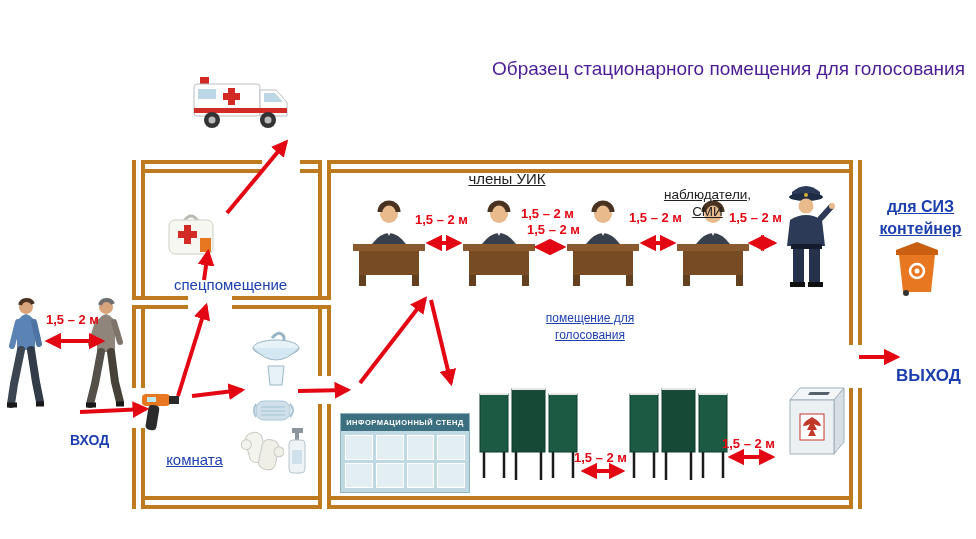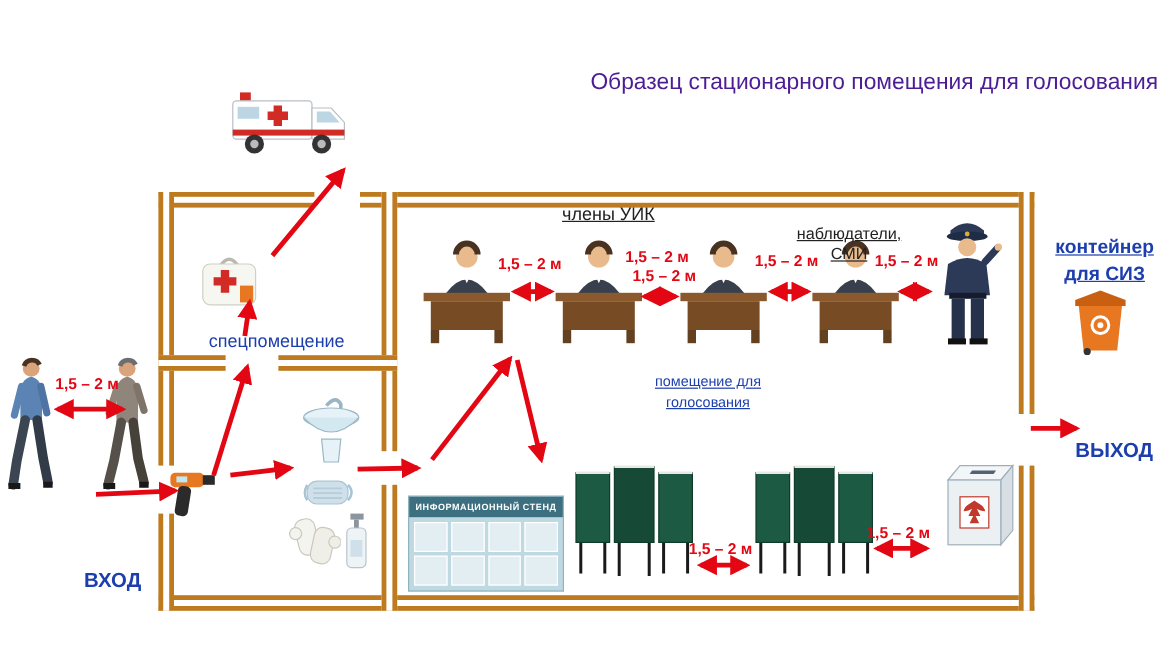--- a/index.html
+++ b/index.html
@@ -291,31 +291,32 @@
       <line x1="859" y1="357" x2="897" y2="357" marker-end="url(#arw)"></line>
     </g>
   </svg>
 
   <div class="dklbl ctr" style="left:452px;top:170px;width:110px;font-size:15px;">члены УИК</div>
   <div class="dklbl ctr" style="left:650px;top:166px;width:115px;font-size:13.5px;line-height:1.25;margin-top:21px;">
     <div>наблюдатели,</div>
     <div>СМИ</div>
   </div>
   <div class="blbl ctr" style="left:868px;top:196px;width:105px;font-size:16px;font-weight:bold;line-height:1.4;">
+    <div>для СИЗ</div>
     <div>контейнер</div>
-    <div>для СИЗ</div>
   </div>
   <div class="blbl" style="left:174px;top:276px;font-size:15px;">спецпомещение</div>
   <div class="blbl ctr" style="left:515px;top:310px;width:150px;font-size:12px;line-height:1.4;">
     <div>помещение для</div>
     <div>голосования</div>
   </div>
   <div class="blbl" style="left:896px;top:366px;font-size:17px;font-weight:bold;">ВЫХОД</div>
-  <div class="blbl" style="left:70px;top:432px;font-size:17px;font-weight:bold;margin-top:42px;">ВХОД</div>
+  <div class="blbl" style="left:70px;top:432px;font-size:14px;font-weight:bold;">ВХОД</div>
   <div class="blbl ctr" style="left:142px;top:450px;width:105px;font-size:15px;line-height:1.35;">
+    <div>комната</div>
   </div>
 
   <div class="dist" style="left:46px;top:312px;">1,5 – 2 м</div>
   <div class="dist" style="left:415px;top:212px;">1,5 – 2 м</div>
   <div class="dist" style="left:521px;top:206px;">1,5 – 2 м</div>
   <div class="dist" style="left:527px;top:222px;">1,5 – 2 м</div>
   <div class="dist" style="left:629px;top:210px;">1,5 – 2 м</div>
   <div class="dist" style="left:729px;top:210px;">1,5 – 2 м</div>
   <div class="dist" style="left:574px;top:450px;">1,5 – 2 м</div>
   <div class="dist" style="left:722px;top:436px;">1,5 – 2 м</div>

